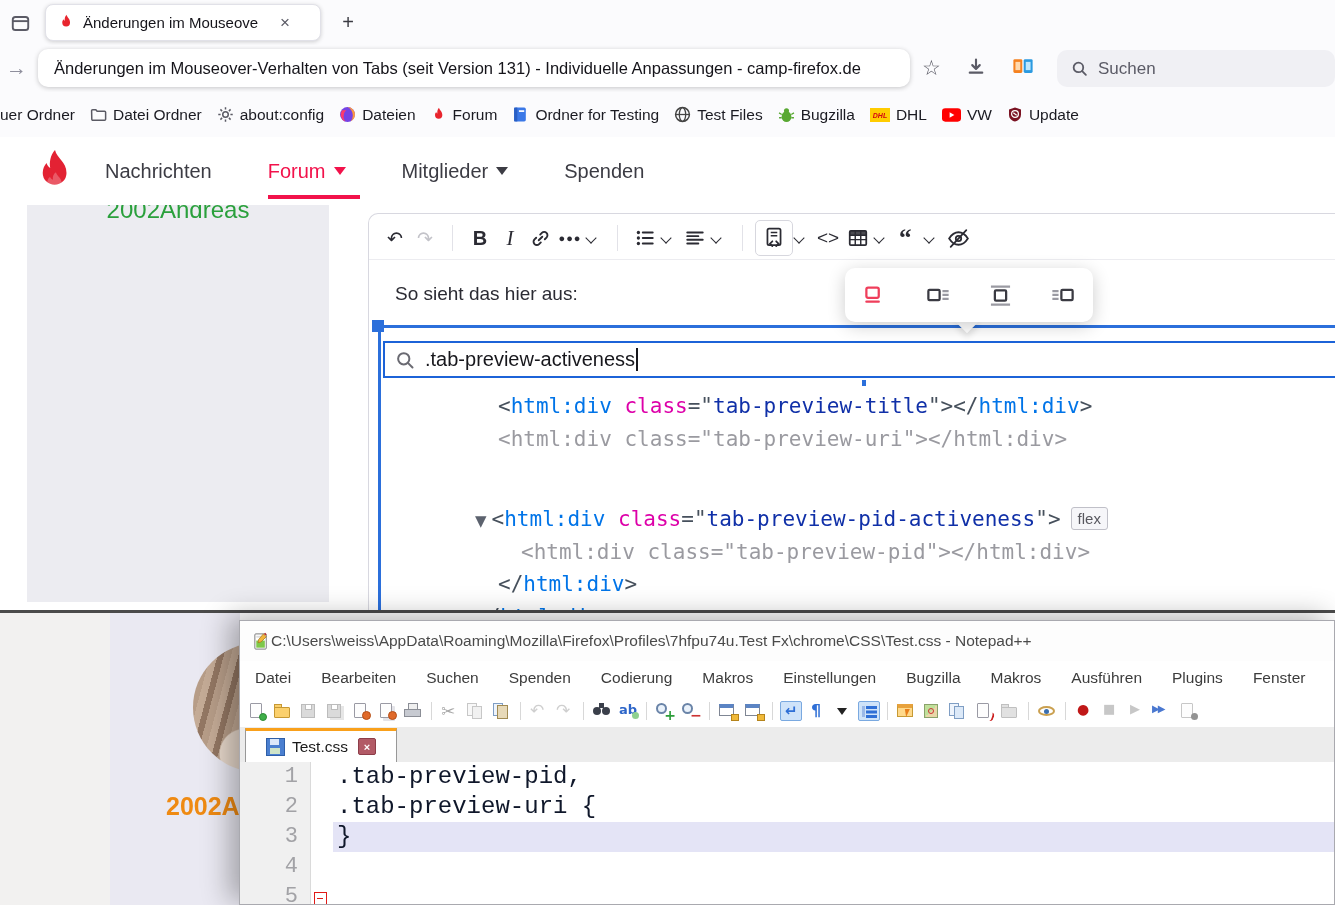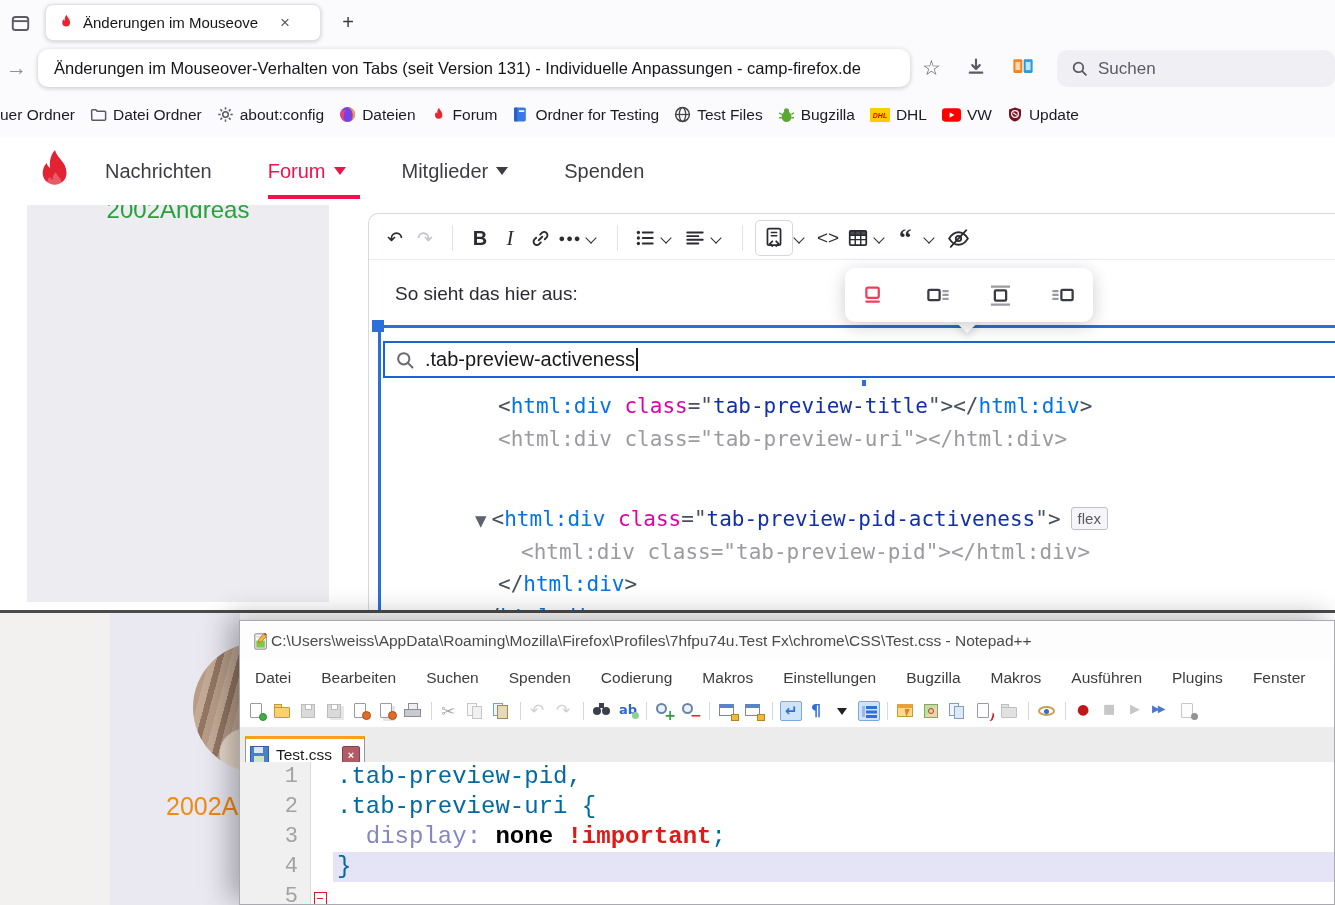--- a/index.html
+++ b/index.html
@@ -92,21 +92,21 @@
   #dark-divider{left:0;top:610px;width:1335px;height:2.5px;background:#4b4b4b;z-index:24}
 
   
   #bl-bg{left:0;top:613px;width:240px;height:292px;background:#f2f1f0;z-index:10}
   #bl-panel{left:110px;top:613px;width:130px;height:292px;background:#eae9f2;z-index:11}
   #avatar{left:193px;top:643px;width:129px;height:129px;border-radius:50%;z-index:12;overflow:hidden;
           background:
             radial-gradient(circle at 66% 48%, #2a241f 0 9%, rgba(0,0,0,0) 10%),
             radial-gradient(circle at 40% 86%, #e8d9cc 0 18%, rgba(0,0,0,0) 19%),
             repeating-linear-gradient(105deg,#c4ab96 0 7px,#937763 7px 13px,#b79d88 13px 20px);}
-  #author-bottom{left:166px;top:792px;width:74px;overflow:hidden;font-size:25px;font-weight:400;color:#ef8a12;white-space:nowrap;z-index:12}
+  #author-bottom{left:166px;top:792px;width:74px;overflow:hidden;font-size:25px;font-weight:700;color:#ef8a12;white-space:nowrap;z-index:12}
 
   
   #npp{left:239px;top:620px;width:1096px;height:285px;background:#fff;border:1px solid #a9a9af;box-sizing:border-box;
        box-shadow:-10px -4px 26px rgba(0,0,0,.30);z-index:40;overflow:hidden}
   #npp-title{position:absolute;left:0;top:0;width:100%;height:40px;background:#fdfdfd;display:flex;align-items:center;padding-left:12px;box-sizing:border-box}
   #npp-title .ttl{font-size:15.5px;color:#4a4a4a;margin-left:0;white-space:nowrap}
   #npp-menu{position:absolute;left:0;top:40px;width:110%;height:34px;display:flex;align-items:center}
   #npp-menu .mi{font-size:15.5px;color:#3c3c3c;padding:0 15px;white-space:nowrap}
   #npp-toolbar{position:absolute;left:4px;top:74px;width:110%;height:32px;display:flex;align-items:center}
   .ni{width:22px;height:20px;position:relative;display:inline-block;margin:0 2px;font-family:"DejaVu Sans",sans-serif}
@@ -153,37 +153,37 @@
   .ni-doc-sign::after{content:"";right:1px;bottom:0;width:7px;height:9px;border-right:2.5px solid #c22;border-radius:50%;transform:rotate(18deg)}
   .ni-eye::before{content:"";left:2px;top:5px;width:17px;height:10px;border:2px solid #caa050;border-radius:50%}
   .ni-eye::after{content:"";left:8px;top:8px;width:5px;height:5px;background:#3a6fb0;border-radius:50%}
   .ni-record::before{content:"●";left:4px;top:0;font-size:14px;color:#c01818}
   .ni-stop::before{content:"■";left:4px;top:0;font-size:13px;color:#9a9aa0}
   .ni-play::before{content:"▶";left:5px;top:0;font-size:13px;color:#9a9aa0}
   .ni-ffwd::before{content:"▶▶";left:1px;top:2px;font-size:10px;letter-spacing:-2px;color:#4a78d0}
   .ni-macro-save::after{content:"";right:1px;bottom:1px;width:7px;height:7px;border-radius:50%;background:#c01818}
 
   #npp-tabbar{position:absolute;left:0;top:106px;width:100%;height:35px;background:#ececec;border-bottom:1px solid #b8b8b8}
-  #npp-tab{position:absolute;left:5px;top:9px;height:34px;background:#fff;border:1px solid #989898;border-bottom:none;border-top:3px solid #f9a01b;
-           display:flex;align-items:center;padding:0 4px;box-sizing:border-box}
+  #npp-tab{position:absolute;left:5px;top:1px;height:34px;background:#fff;border:1px solid #989898;border-bottom:none;border-top:3px solid #f9a01b;
+           display:flex;align-items:center;padding:0 20px;box-sizing:border-box}
   #npp-tab .tab-label{font-size:15.5px;color:#1a1a1a;margin:0 10px 0 7px}
   #npp-tab .tab-close{width:16px;height:15px;background:#b25a66;border:1px solid #8d3d49;border-radius:2px;color:#fff;font-size:11px;font-weight:700;
                       display:flex;align-items:center;justify-content:center}
   .floppy-sm{width:17px;height:16px;background:#4a7fd0;border:1px solid #2f5fa8;position:relative;display:inline-block}
   .floppy-sm::before{content:"";position:absolute;left:3px;top:0;width:9px;height:6px;background:#dce8fa}
   .floppy-sm::after{content:"";position:absolute;left:3px;bottom:1px;width:10px;height:6px;background:#cfe4c8}
 
   #npp-editor{position:absolute;left:0;top:141px;width:100%;height:144px;background:#fff}
   #npp-gutter{position:absolute;left:0;top:0;width:70px;height:100%;background:#f0f0f0;border-right:1px solid #dadada}
   .ln{height:30px;line-height:30px;text-align:right;padding-right:12px;font-family:"Liberation Mono",monospace;font-size:22px;color:#a2a2a6}
   #npp-fold{position:absolute;left:71px;top:0;width:22px;height:100%;background:#fff}
   #npp-code{position:absolute;left:93px;top:0;right:0;height:100%}
   .cl{height:30px;line-height:30px;font-family:"Liberation Mono",monospace;font-size:24px;white-space:pre;padding-left:4px}
   .cl.cur{background:#e4e4f6}
-  .tk-c{color:#138613}.tk-s{color:#0369a1}.tk-pr{color:#8585c8}.tk-pu{color:#8585c8}
+  .tk-c{color:#138613}.tk-s{color:#0f172a}.tk-pr{color:#8585c8}.tk-pu{color:#8585c8}
   .tk-k{color:#000;font-weight:700}.tk-imp{color:#e01a17;font-weight:700}
   #fold-box{position:absolute;left:3px;top:130px;width:13px;height:13px;border:1.5px solid #e01a17;background:#fff;box-sizing:border-box}
   #fold-box::before{content:"";position:absolute;left:2px;top:4.5px;width:6px;height:1.5px;background:#e01a17}
 
   svg{display:block}
 </style>
 </head>
 <body>
 
 <div class="abs" id="tabstrip">
@@ -586,17 +586,16 @@
         <div class="ln">4</div>
         <div class="ln">5</div>
       </div>
     <div id="npp-fold">
       <div id="fold-box"></div>
 
     </div>
     <div id="npp-code">
         <div class="cl"><span class="tk-s">.tab-preview-pid,</span></div>
         <div class="cl"><span class="tk-s">.tab-preview-uri {</span></div>
-        <div class="cl"><span class="tk-w">  </span><span class="tk-pr">display</span><span class="tk-pu">:</span><span class="tk-w"> </span><span class="tk-k">none</span><span class="tk-w"> </span><span class="tk-imp">!important</span><span class="tk-s">;</span></div>
         <div class="cl cur"><span class="tk-s">}</span></div>
       </div>
   </div>
 </div>
 
 </body></html>

